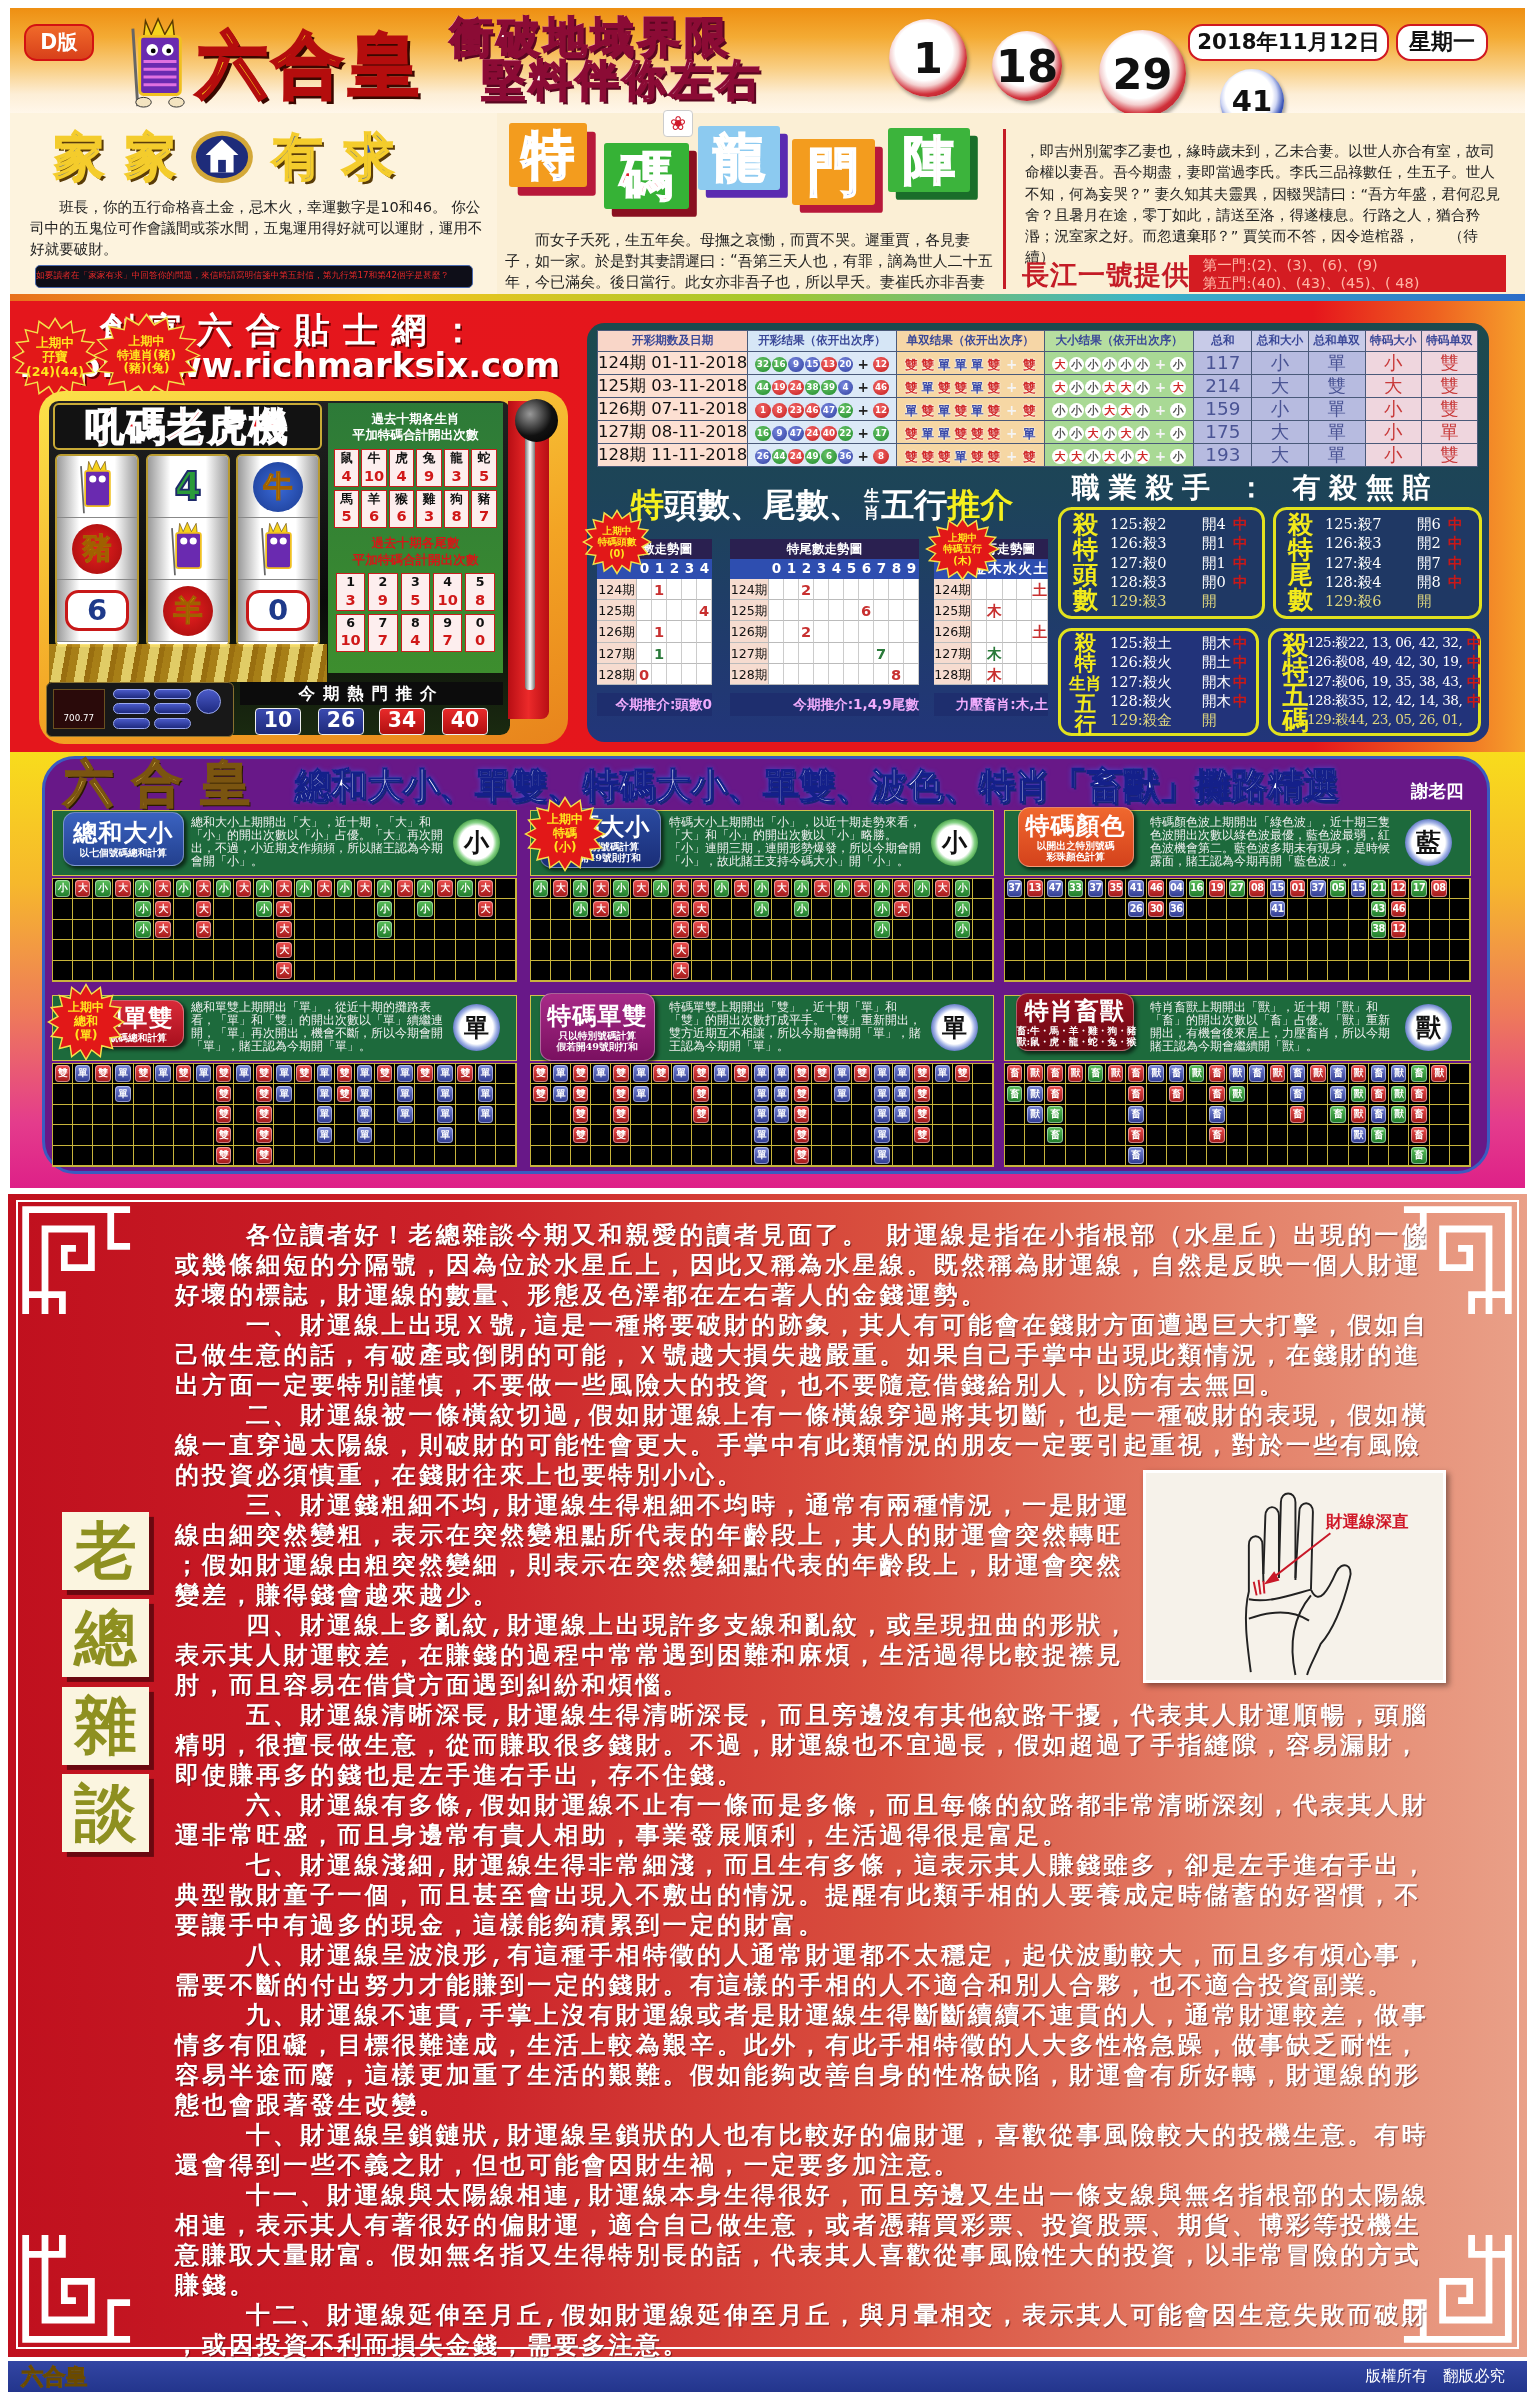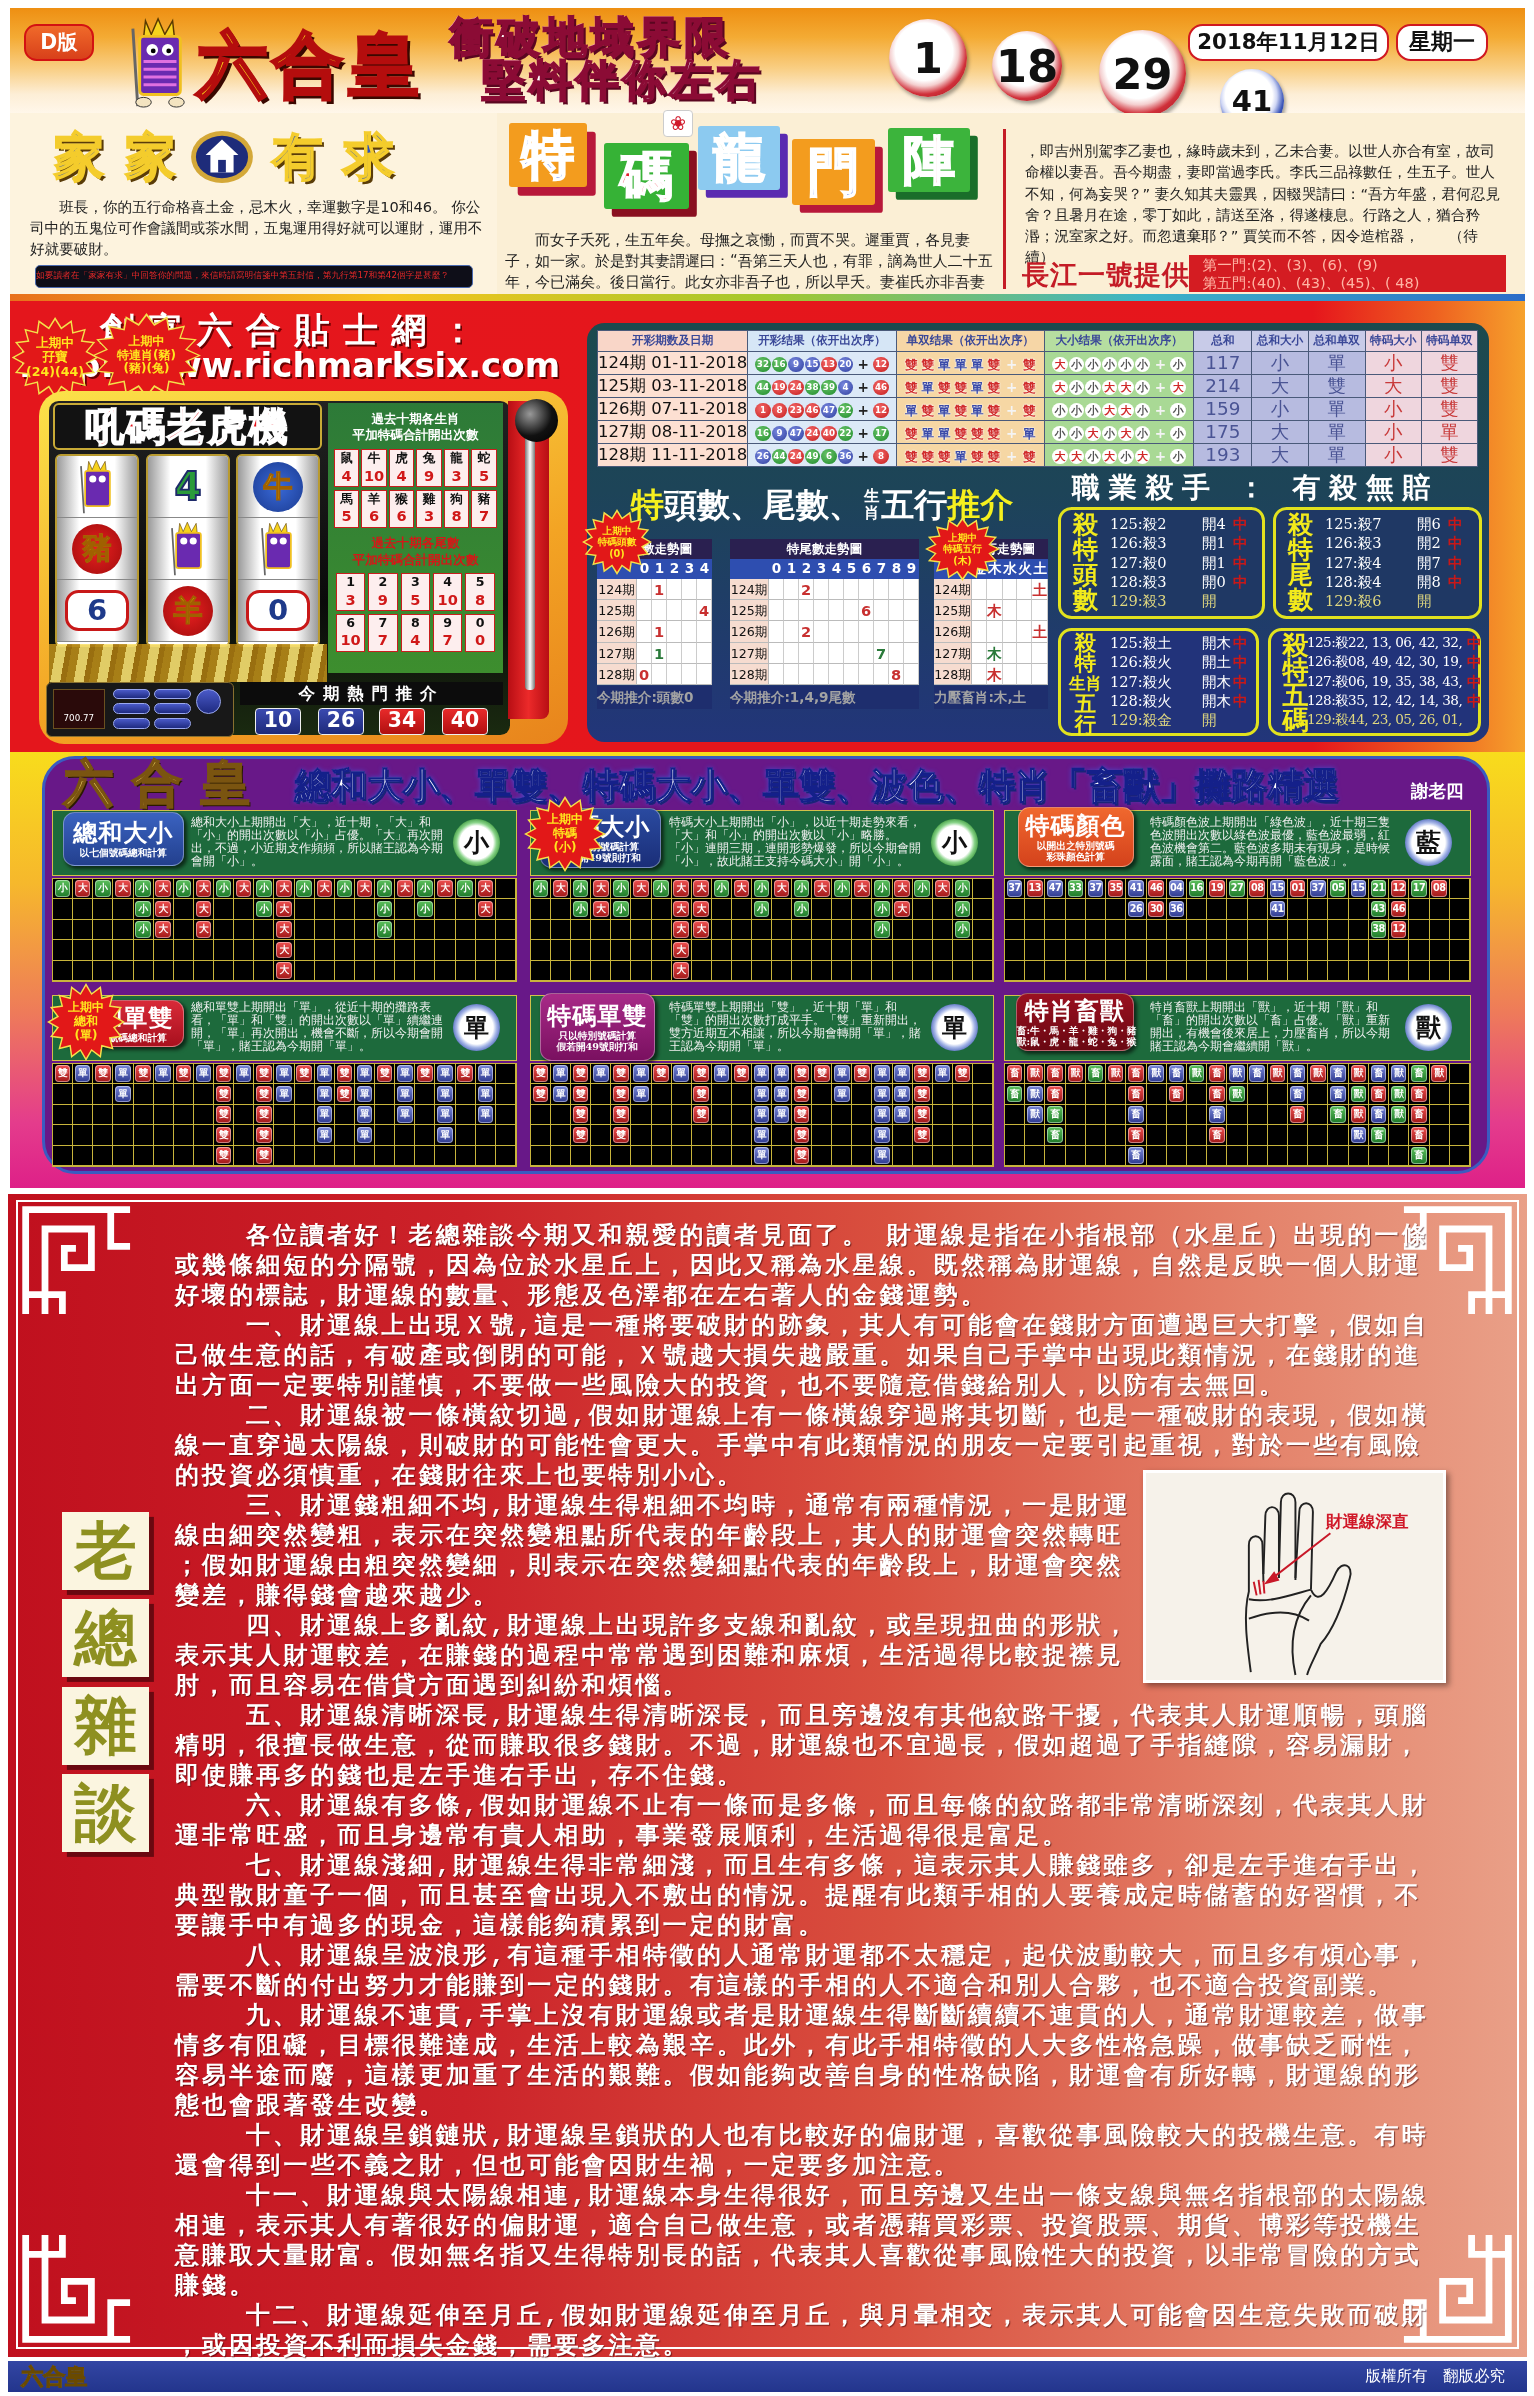--- a/index.html
+++ b/index.html
@@ -90,21 +90,21 @@
 .trend-title{left:631px;top:483px;font:900 33px/43px "DejaVu Sans",sans-serif;color:#fff;white-space:nowrap;display:flex;align-items:center;}
 .tt-y{color:#f6f01e;}
 .tt-stack{display:inline-flex;flex-direction:column;font-size:15.5px;line-height:16.5px;margin:0 1.9px;}
 .tbox{position:absolute;top:539px;}
 .tt-title{height:20.4px;background:#2a2050;color:#fff;font:bold 12.6px/20.4px "DejaVu Sans",sans-serif;text-align:center;white-space:nowrap;overflow:hidden;}
 .tt-grid{display:grid;grid-template-rows:19.4px repeat(5,21.3px);background:#fff;}
 .tt-ch{background:#2e4eb0;color:#fff;font:bold 13.6px/19.4px "DejaVu Sans",sans-serif;text-align:center;}
 .tt-lab{background:#f6dcd0;font:12.6px/21.3px "DejaVu Sans",sans-serif;color:#111;text-align:center;border-bottom:1px solid #bbb;border-right:1px solid #bbb;white-space:nowrap;}
 .tt-cell{background:#fff;border-bottom:1px solid #bbb;border-right:1px solid #ccc;font:bold 14.6px/21.3px "DejaVu Sans",sans-serif;text-align:center;}
 .tv-r{color:#c83030;}.tv-g{color:#2a7a3a;}
-.tt-rec{margin-top:1px;height:23px;background:#1e2e6e;color:#a3a3a3;font:bold 13.6px/23px "DejaVu Sans",sans-serif;text-align:left;white-space:nowrap;}
+.tt-rec{margin-top:8px;height:23px;background:#1e2e6e;color:#f0abfc;font:bold 13.6px/23px "DejaVu Sans",sans-serif;text-align:right;white-space:nowrap;}
 
 .killer-title{left:1072px;top:473px;font:900 28px/29px "DejaVu Sans",sans-serif;letter-spacing:8.7px;color:#fff;white-space:nowrap;}
 .kbox{position:absolute;border:3.9px solid #e2e21e;border-radius:13.6px;background:#1f3864;}
 .kb0{left:1058px;top:507px;width:207px;height:112px;}
 .kb1{left:1273px;top:507px;width:209px;height:112px;}
 .kb2{left:1058px;top:628px;width:201px;height:108px;background:#22337a;}
 .kb3{left:1268px;top:628px;width:213px;height:108px;background:#22337a;}
 .kl{position:absolute;left:4.9px;top:1.9px;width:39px;text-align:center;color:#f2ea1c;font-family:"DejaVu Serif",serif;font-weight:900;}
 .kl-ch{font-size:25px;line-height:25px;}
 .kl-sm{font-size:16.5px;line-height:20.4px;}

